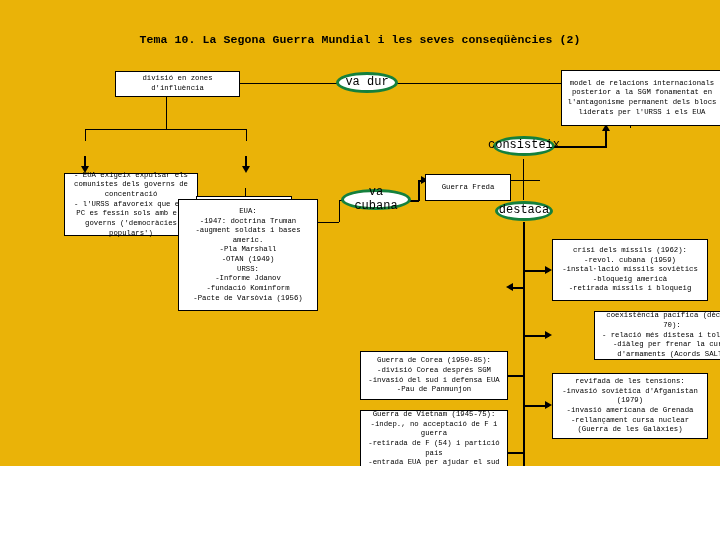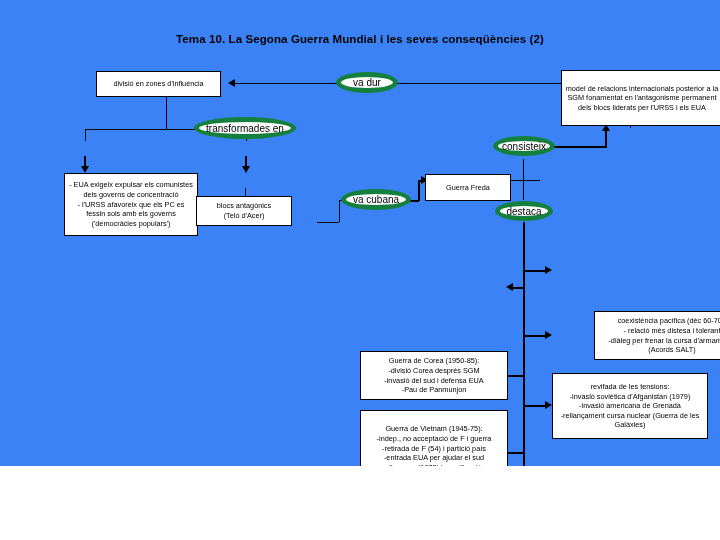--- a/index.html
+++ b/index.html
@@ -4,22 +4,22 @@
 <style>
   html, body {
     margin: 0;
     padding: 0;
     background: #ffffff;
   }
   #canvas {
     position: relative;
     width: 720px;
     height: 466px;
-    background: #3b82f6;
-    font-family: Liberation Sans, sans-serif;
+    background: #eab308;
+    font-family: Liberation Mono, monospace;
     color: #000000;
     overflow: hidden;
   }
   #title {
     position: absolute;
     left: 0;
     top: 33px;
     width: 720px;
     text-align: center;
     font-size: 11.5px;
@@ -37,27 +37,28 @@
     text-align: center;
     font-size: 7.3px;
     line-height: 1.32;
     padding: 2px 3px;
     z-index: 5;
   }
   .node .txt { width: 100%; white-space: pre-line; }
   .ell {
     position: absolute;
     box-sizing: border-box;
-    border: 5px solid #15803d;
+    border: 3px solid #15803d;
     border-radius: 50%;
     background: #fff;
     display: flex;
     align-items: center;
     justify-content: center;
-    font-size: 10px;
+    text-align: center;
+    font-size: 12px;
     line-height: 1.1;
     z-index: 6;
   }
   .line {
     position: absolute;
     background: #000;
     z-index: 2;
   }
   .hline { height: 1px; }
   .vline { width: 1px; }
@@ -144,39 +145,47 @@
 
   <div class="line hline thick" style="left:524px; top:270px; width:25px;"></div>
   <div class="arrow right" style="left:545px; top:266px;"></div>
 
   <div class="line hline thick" style="left:524px; top:335px; width:25px;"></div>
   <div class="arrow right" style="left:545px; top:331px;"></div>
 
   <div class="line hline thick" style="left:524px; top:405px; width:25px;"></div>
   <div class="arrow right" style="left:545px; top:401px;"></div>
 
-  <div class="node" style="left:96px; top:71px; width:125px; height:26px;">
+  <div class="node" style="left:115px; top:71px; width:125px; height:26px;">
     <span class="txt">divisió en zones d'influència</span>
   </div>
 
 
-  <div class="ell" style="left:194px; top:117px; width:102px; height:22px;">
-    <span class="txt">transformades en</span>
-  </div>
 
   <div class="node" style="left:28px; top:173px; width:134px; height:63px;margin-left:36px;">
     <span class="txt">- EUA exigeix expulsar els comunistes dels governs de concentració
 - l'URSS afavoreix que els PC es fessin sols amb els governs ('democràcies populars')</span>
   </div>
 
   <div class="node" style="left:196px; top:160px; width:96px; height:30px;margin-top:36px;">
     <span class="txt">blocs antagònics
 (Teló d'Acer)</span>
   </div>
 
+  <div class="node" style="left:178px; top:199px; width:140px; height:112px;">
+    <span class="txt">EUA:
+-1947: doctrina Truman
+-augment soldats i bases americ.
+-Pla Marshall
+-OTAN (1949)
+URSS:
+-Informe Jdanov
+-fundació Kominform
+-Pacte de Varsòvia (1956)</span>
+  </div>
 
   <div class="ell" style="left:336px; top:72px; width:62px; height:21px;">
     <span class="txt">va dur</span>
   </div>
 
   <div class="ell" style="left:341px; top:189px; width:70px; height:21px;">
     <span class="txt">va cubana</span>
   </div>
 
   <div class="node" style="left:425px; top:166px; width:86px; height:27px;margin-top:8px;">
@@ -204,20 +213,27 @@
   </div>
 
   <div class="node" style="left:360px; top:410px; width:148px; height:77px;">
     <span class="txt">Guerra de Vietnam (1945-75):
 -indep., no acceptació de F i guerra
 -retirada de F (54) i partició país
 -entrada EUA per ajudar el sud
 -fi guerra (1975) i reunificació</span>
   </div>
 
+  <div class="node" style="left:552px; top:239px; width:156px; height:62px;">
+    <span class="txt">crisi dels míssils (1962):
+-revol. cubana (1959)
+-instal·lació míssils soviètics
+-bloqueig americà
+-retirada míssils i bloqueig</span>
+  </div>
 
   <div class="node" style="left:552px; top:311px; width:156px; height:49px;margin-left:42px;">
     <span class="txt">coexistència pacífica (dèc 60-70):
 - relació més distesa i tolerant
 -diàleg per frenar la cursa d'armaments (Acords SALT)</span>
   </div>
 
   <div class="node" style="left:552px; top:373px; width:156px; height:66px;">
     <span class="txt">revifada de les tensions:
 -invasió soviètica d'Afganistan (1979)

